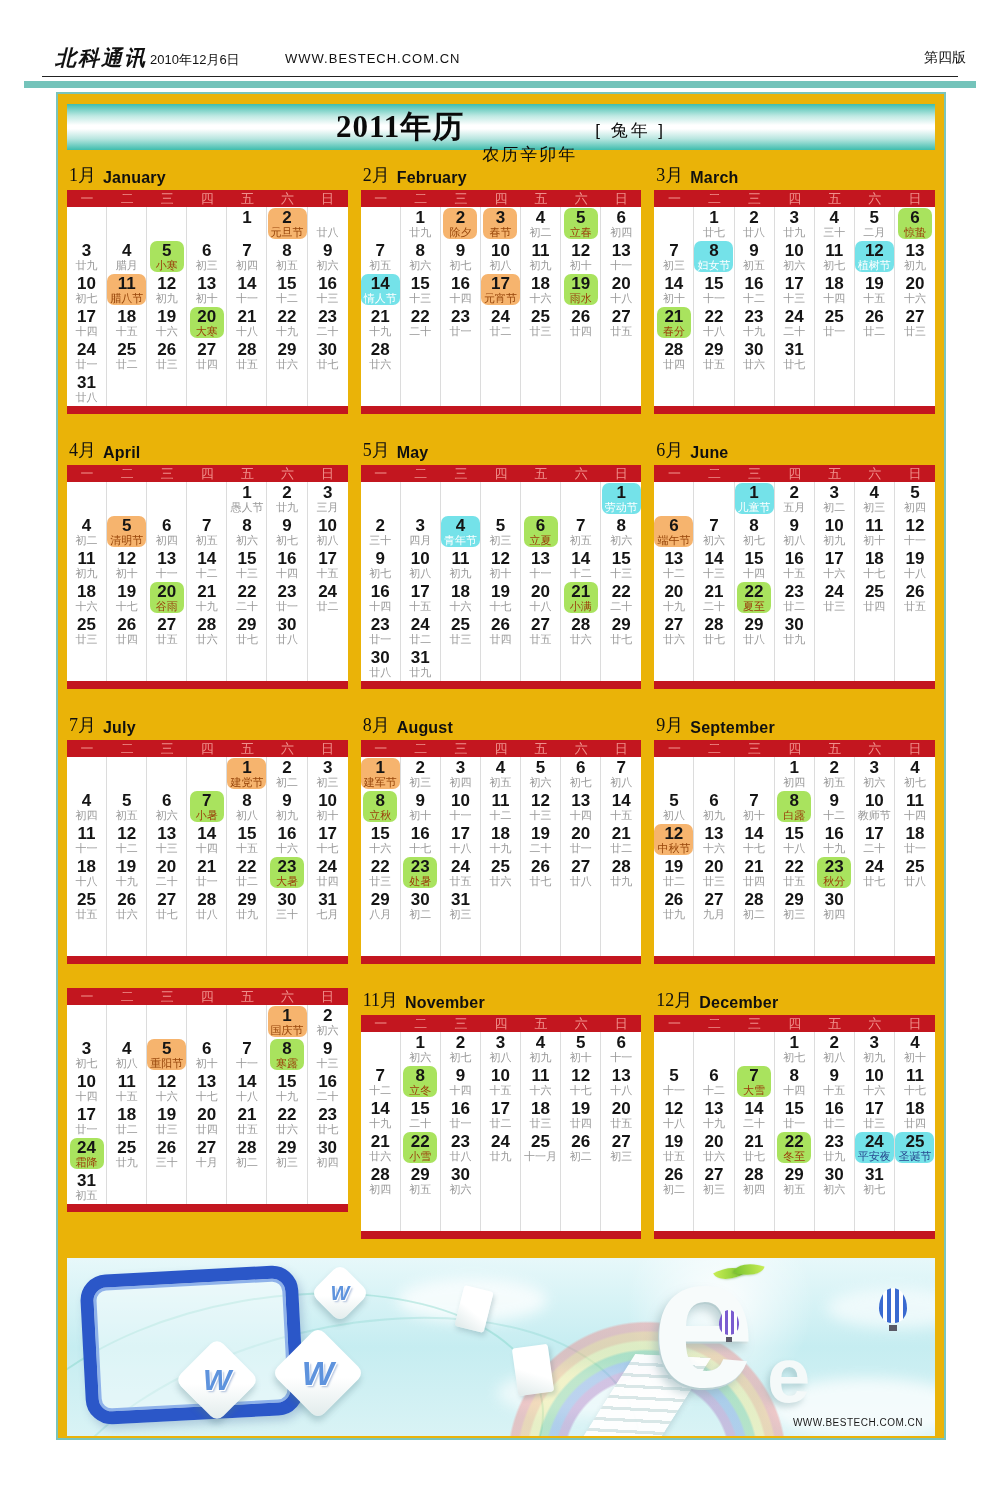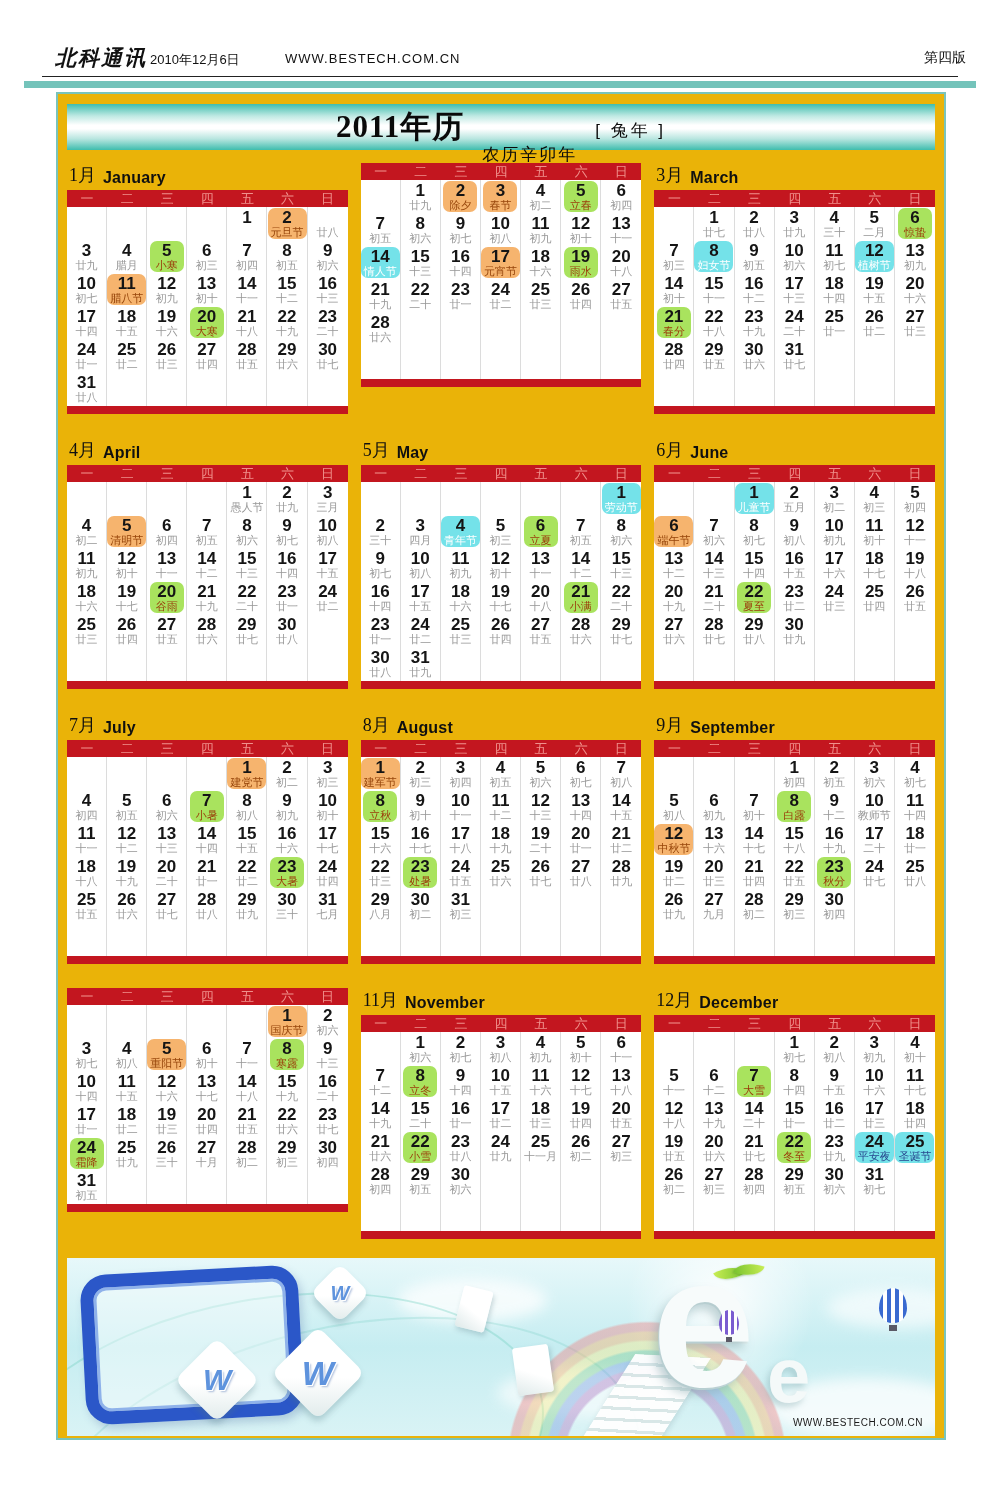--- a/index.html
+++ b/index.html
@@ -179,20 +179,24 @@
               <div class="day-cell"><div class="day-pill"><div class="date-number">9</div><div class="lunar-label">初六</div></div></div>
               <div class="day-cell"><div class="day-pill"><div class="date-number">16</div><div class="lunar-label">十三</div></div></div>
               <div class="day-cell"><div class="day-pill"><div class="date-number">23</div><div class="lunar-label">二十</div></div></div>
               <div class="day-cell"><div class="day-pill"><div class="date-number">30</div><div class="lunar-label">廿七</div></div></div>
               <div class="day-cell"></div>
             </div>
           </div>
           <div class="month-bottom-bar"></div>
         </div>
         <div class="month-panel">
+          <div class="month-title">
+            <span class="month-number">2月</span>
+            <span class="month-name">February</span>
+          </div>
           <div class="weekday-header">
             <span class="weekday-label">一</span>
             <span class="weekday-label">二</span>
             <span class="weekday-label">三</span>
             <span class="weekday-label">四</span>
             <span class="weekday-label">五</span>
             <span class="weekday-label">六</span>
             <span class="weekday-label">日</span>
           </div>
           <div class="month-body">

